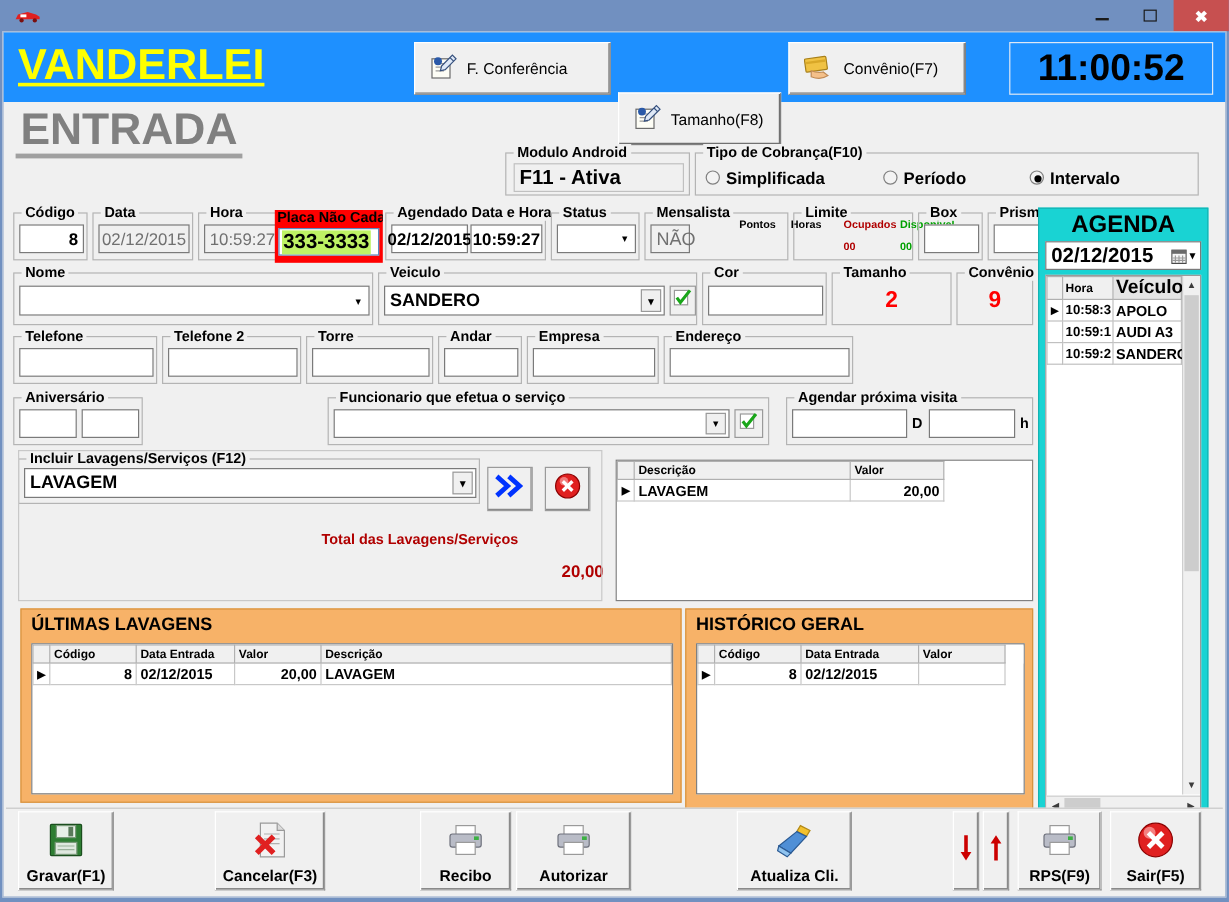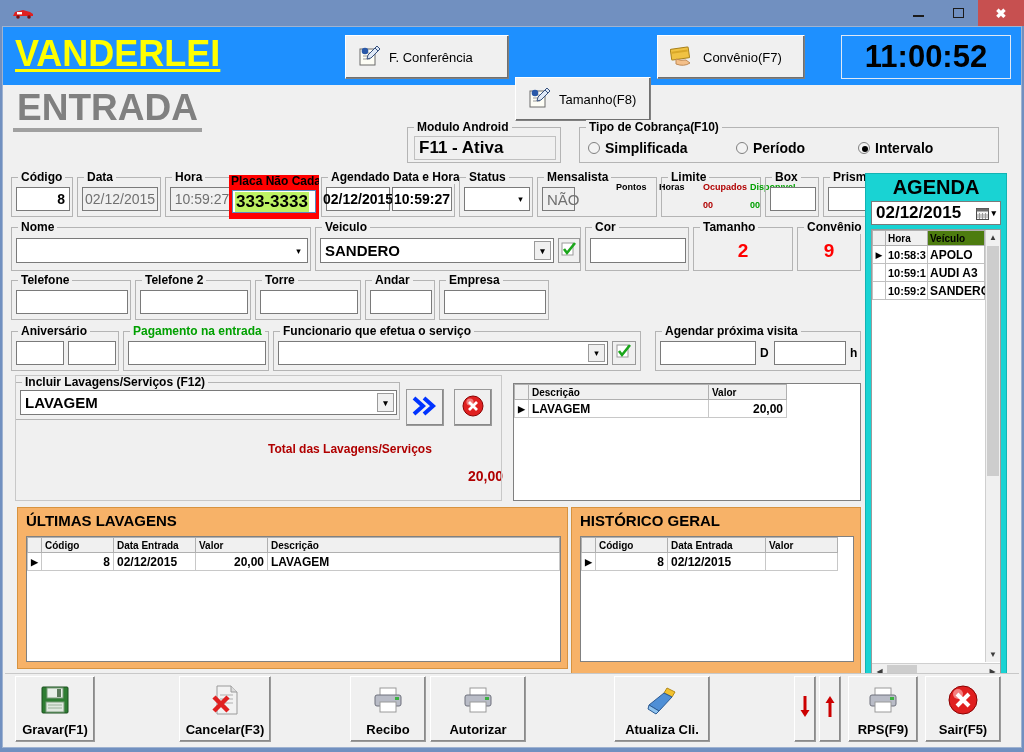--- a/index.html
+++ b/index.html
@@ -196,21 +196,21 @@
           </svg>
         </span>
         <span class="lbl">Convênio(F7)</span>
       </div>
 
       <div class="clock">11:00:52</div>
     </div>
 
     <div class="page-title">ENTRADA</div>
 
-    <div class="gb" style="left:404px; top:100px; width:154px; height:36px;">
+    <div class="gb" style="left:418px; top:100px; width:154px; height:36px;">
       <div class="cap">Modulo Android</div>
       <div class="fld ro" style="left:6px; top:8px; width:142px; height:24px; font-size:17px; font-weight:bold; color:#000; border:1px solid #c0c0c0; background:#f0f0f0;">F11 - Ativa</div>
     </div>
 
     <div class="gb" style="left:576px; top:100px; width:420px; height:36px;">
       <div class="cap">Tipo de Cobrança(F10)</div>
       <div class="radio-row" style="position:absolute; left:8px; top:12px;">
         <span class="radio"></span>
         <span>Simplificada</span>
       </div>
@@ -337,31 +337,31 @@
       <div class="fld" style="left:4px; top:9px; width:98px; height:24px;"></div>
     </div>
     <div class="gb" style="left:362px; top:253px; width:70px; height:40px;">
       <div class="cap">Andar</div>
       <div class="fld" style="left:4px; top:9px; width:62px; height:24px;"></div>
     </div>
     <div class="gb" style="left:436px; top:253px; width:110px; height:40px;">
       <div class="cap">Empresa</div>
       <div class="fld" style="left:4px; top:9px; width:102px; height:24px;"></div>
     </div>
+    <div class="gb" style="left:550px; top:253px; width:158px; height:40px;">
+      <div class="cap">Endereço</div>
+      <div class="fld" style="left:4px; top:9px; width:150px; height:24px;"></div>
+    </div>
 
     <div class="gb" style="left:8px; top:304px; width:108px; height:40px;">
       <div class="cap">Aniversário</div>
       <div class="fld" style="left:4px; top:9px; width:48px; height:24px;"></div>
       <div class="fld" style="left:56px; top:9px; width:48px; height:24px;"></div>
     </div>
 
-    <div class="gb" style="left:120px; top:304px; width:146px; height:40px;">
-      <div class="cap green">Pagamento na entrada</div>
-      <div class="fld" style="left:4px; top:9px; width:138px; height:24px;"></div>
-    </div>
 
     <div class="gb" style="left:270px; top:304px; width:368px; height:40px;">
       <div class="cap">Funcionario que efetua o serviço</div>
       <div class="combo flat" style="left:4px; top:9px; width:330px; height:24px;">
         <span></span>
         <span class="arrow">▾</span>
       </div>
       <div style="position:absolute; left:338px; top:9px; width:24px; height:24px; background:#f0f0f0; border:1px solid #9a9a9a; display:flex; align-items:center; justify-content:center;">
         <span>
           <svg width="16" height="16" viewBox="0 0 16 16">
@@ -522,21 +522,21 @@
           <table style="border-collapse:collapse; width:100%; table-layout:fixed;">
             <colgroup>
                 <col style="width:13px">
                 <col style="width:42px">
                 <col>
               </colgroup>
             <tbody>
                 <tr>
               <th style="background:#f0f0f0; border:1px solid #b0b0b0; height:15px;"></th>
               <th style="background:#f0f0f0; border:1px solid #b0b0b0; font-size:10px; font-weight:bold; text-align:left; padding:0 2px;">Hora</th>
-              <th style="background:#4d7c0f; border:1px solid #b0b0b0; font-size:10px; font-weight:bold; text-align:left; padding:0 2px;">Veículo</th>
+              <th style="background:#e5e5e5; border:1px solid #b0b0b0; font-size:16px; font-weight:bold; text-align:left; padding:0 2px;">Veículo</th>
             </tr>
             <tr>
               <td style="border:1px solid #c0c0c0; text-align:center; font-size:9px; height:18px;">▶</td>
               <td style="border:1px solid #c0c0c0; font-size:11px; font-weight:bold; padding:0 2px; white-space:nowrap; overflow:hidden;">10:58:3</td>
               <td style="border:1px solid #c0c0c0; font-size:12px; font-weight:bold; padding:0 2px;">APOLO</td>
             </tr>
             <tr>
               <td style="border:1px solid #c0c0c0; text-align:center; font-size:9px; height:18px;"></td>
               <td style="border:1px solid #c0c0c0; font-size:11px; font-weight:bold; padding:0 2px; white-space:nowrap; overflow:hidden;">10:59:1</td>
               <td style="border:1px solid #c0c0c0; font-size:12px; font-weight:bold; padding:0 2px;">AUDI A3</td>

